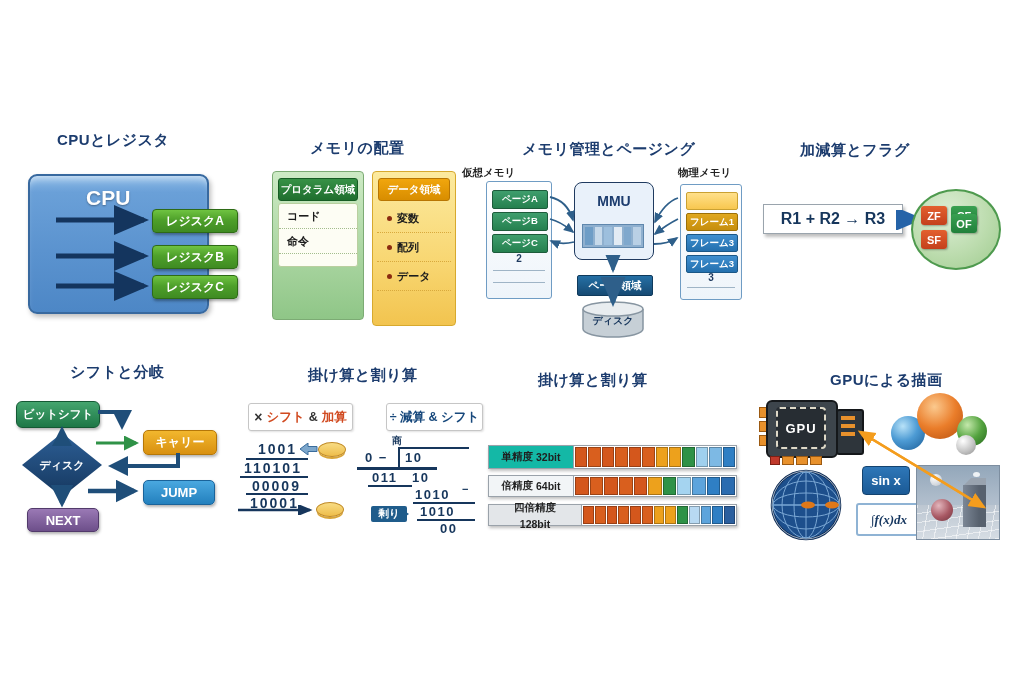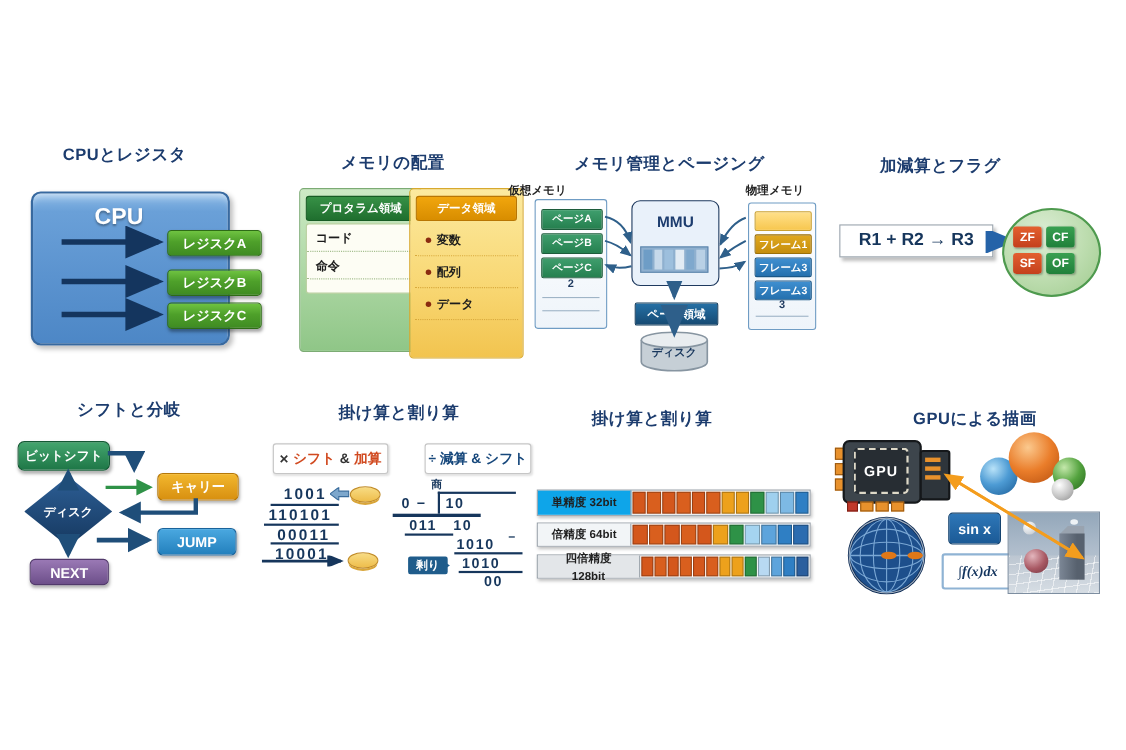--- a/index.html
+++ b/index.html
@@ -10,21 +10,21 @@
   
   .cpu-box{position:absolute;left:28px;top:174px;width:177px;height:136px;border-radius:9px;
            background:linear-gradient(180deg,#8ab9e6 0%,#6aa0d8 12%,#5b93cf 55%,#4d87c6 100%);
            border:2px solid #38699f;box-shadow:inset 0 8px 8px -6px rgba(255,255,255,.7), 2px 3px 5px rgba(0,0,0,.25);}
   .cpu-label{position:absolute;left:86px;top:186px;color:#fff;font-weight:bold;font-size:21px;text-shadow:0 1px 2px rgba(0,0,0,.35);}
   .reg-btn{position:absolute;left:152px;width:84px;height:22px;border-radius:4px;
            background:linear-gradient(180deg,#6fc341 0%,#4ea02a 45%,#3f8b22 100%);
            border:1px solid #2e6b16;color:#fff;font-weight:bold;font-size:12px;
            display:flex;align-items:center;justify-content:center;box-shadow:1px 2px 3px rgba(0,0,0,.35);}
   
-  .mem-col{position:absolute;border-radius:4px;padding-left:20px;}
+  .mem-col{position:absolute;border-radius:4px;}
   .mem-col.prog{left:272px;top:171px;width:90px;height:147px;background:linear-gradient(180deg,#cdeac5 0%,#a8d49f 60%,#8fc687 100%);border:1px solid #7cab74;}
   .mem-col.data{left:372px;top:171px;width:82px;height:153px;background:linear-gradient(180deg,#fcea9f 0%,#f8d671 60%,#f2c44f 100%);border:1px solid #d7a92e;}
   .mem-header{position:absolute;left:5px;top:6px;right:5px;height:21px;border-radius:3px;color:#fff;font-weight:bold;font-size:10.5px;
               display:flex;align-items:center;justify-content:center;white-space:nowrap;}
   .mem-header.prog{background:linear-gradient(180deg,#379146 0%,#1f6e2e 100%);border:1px solid #175c24;}
   .mem-header.data{background:linear-gradient(180deg,#f1a60d 0%,#d88d00 100%);border:1px solid #b87603;}
   .mem-white{position:absolute;left:5px;top:31px;right:5px;height:62px;background:#fdfdf4;border:1px solid #b9cf9f;border-radius:3px;}
   .mem-item{font-size:11px;color:#1c1c1c;font-weight:bold;padding:5px 0 4px 8px;border-bottom:1px dotted #a3bd8d;}
   .data-item{font-size:11px;color:#1c1c1c;font-weight:bold;padding:7px 0 6px 4px;border-bottom:1px dotted #d8a93c;display:flex;align-items:center;}
   .bullet{width:5px;height:5px;border-radius:50%;background:#8b2b10;margin:0 5px 0 6px;flex:0 0 auto;}
@@ -216,21 +216,21 @@
         <marker id="mblue" markerWidth="7" markerHeight="7" refX="4" refY="2.5" orient="auto">
           <path d="M0,0 L6,2.5 L0,5 z" fill="#2563a8"></path>
         </marker>
       </defs>
     <line x1="1" y1="9" x2="16" y2="9" stroke="#2563a8" stroke-width="6" marker-end="url(#mblue)"></line>
   </svg>
   <div class="flag-ellipse"></div>
   <div class="flag" style="left:921px;top:206px;background:linear-gradient(180deg,#e3602f 0%,#c4401c 100%);">ZF</div>
   <div class="flag" style="left:951px;top:206px;background:linear-gradient(180deg,#39a051 0%,#20803a 100%);">CF</div>
   <div class="flag" style="left:921px;top:230px;background:linear-gradient(180deg,#e3602f 0%,#c4401c 100%);">SF</div>
-  <div class="flag" style="left:951px;top:230px;background:linear-gradient(180deg,#39a051 0%,#20803a 100%);">OF</div>
+  <div class="flag" style="left:951px;top:214px;background:linear-gradient(180deg,#39a051 0%,#20803a 100%);">OF</div>
 
   <div class="panel-title" style="left:70px;top:363px;">シフトと分岐</div>
   <div class="node bitshift">ビットシフト</div>
   <div class="diamond">
       <span>ディスク</span>
     </div>
   <div class="node carry">キャリー</div>
   <div class="node jump">JUMP</div>
   <div class="node next">NEXT</div>
   <svg class="abs" style="left:0;top:390px;" width="240" height="150">
@@ -260,21 +260,21 @@
   <div class="op-box" style="left:386px;width:95px;color:#17487c;">÷ 減算 &amp; シフト</div>
 
   <div class="bin" style="left:258px;top:441px;">1001</div>
   <svg class="abs" style="left:300px;top:443px;" width="18" height="12">
     <path d="M17,3.5 L8,3.5 L8,0 L0,6 L8,12 L8,8.5 L17,8.5 z" fill="#7da7cc" stroke="#3a6c9c" stroke-width="1"></path>
   </svg>
   <div class="coin" style="left:318px;top:442px;"></div>
   <div class="bline" style="left:246px;top:458px;width:62px;"></div>
   <div class="bin" style="left:244px;top:460px;">110101</div>
   <div class="bline" style="left:240px;top:476px;width:68px;"></div>
-  <div class="bin" style="left:252px;top:478px;">00011</div>
+  <div class="bin" style="left:252px;top:478px;">00009</div>
   <div class="bline" style="left:246px;top:493px;width:62px;"></div>
   <div class="bin" style="left:250px;top:495px;">10001</div>
   <svg class="abs" style="left:238px;top:505px;" width="82" height="10">
     <defs>
         <marker id="mmul" markerWidth="7" markerHeight="7" refX="5" refY="2.5" orient="auto">
           <path d="M0,0 L6,2.5 L0,5 z" fill="#16365c"></path>
         </marker>
       </defs>
     <line x1="0" y1="5" x2="72" y2="5" stroke="#16365c" stroke-width="2.5" marker-end="url(#mmul)"></line>
   </svg>
@@ -291,21 +291,21 @@
   <div class="divtxt" style="left:415px;top:487px;">1010</div>
   <div class="divtxt" style="left:462px;top:483px;font-size:11px;">−</div>
   <div class="bline" style="left:413px;top:502px;width:62px;"></div>
   <div class="rem-badge">剰り</div>
   <div class="divtxt" style="left:420px;top:504px;">1010</div>
   <div class="bline" style="left:417px;top:519px;width:58px;"></div>
   <div class="divtxt" style="left:440px;top:521px;">00</div>
 
   <div class="panel-title" style="left:538px;top:371px;">掛け算と割り算</div>
   <div class="fpbar" style="top:445px;">
-    <div class="fp-label" style="background: #0ea5e9;">
+    <div class="fp-label" style="background: #14b8a6;">
       <span>単精度</span>
         <span>32bit</span>
     </div>
     <div class="fp-segs">
         <span style="background: rgb(212, 87, 28);"></span>
         <span style="background: rgb(217, 95, 30);"></span>
         <span style="background: rgb(212, 87, 28);"></span>
         <span style="background: rgb(217, 95, 30);"></span>
         <span style="background: rgb(212, 87, 28);"></span>
         <span style="background: rgb(217, 95, 30);"></span>

